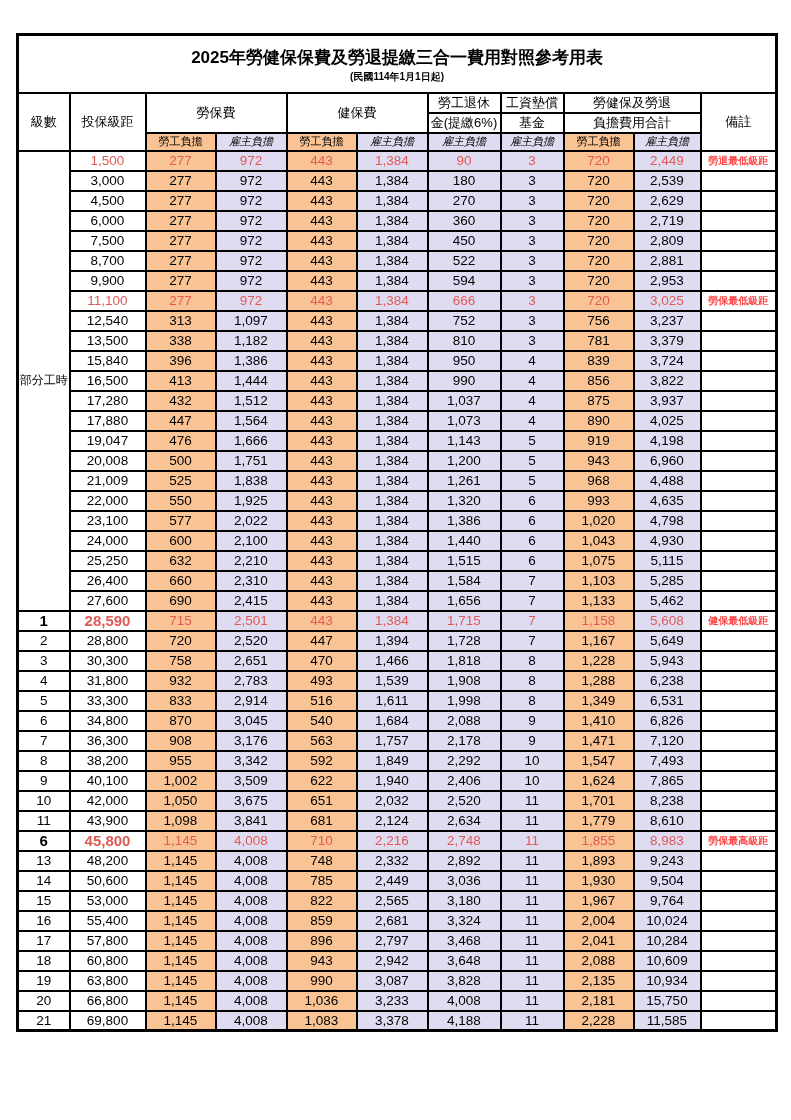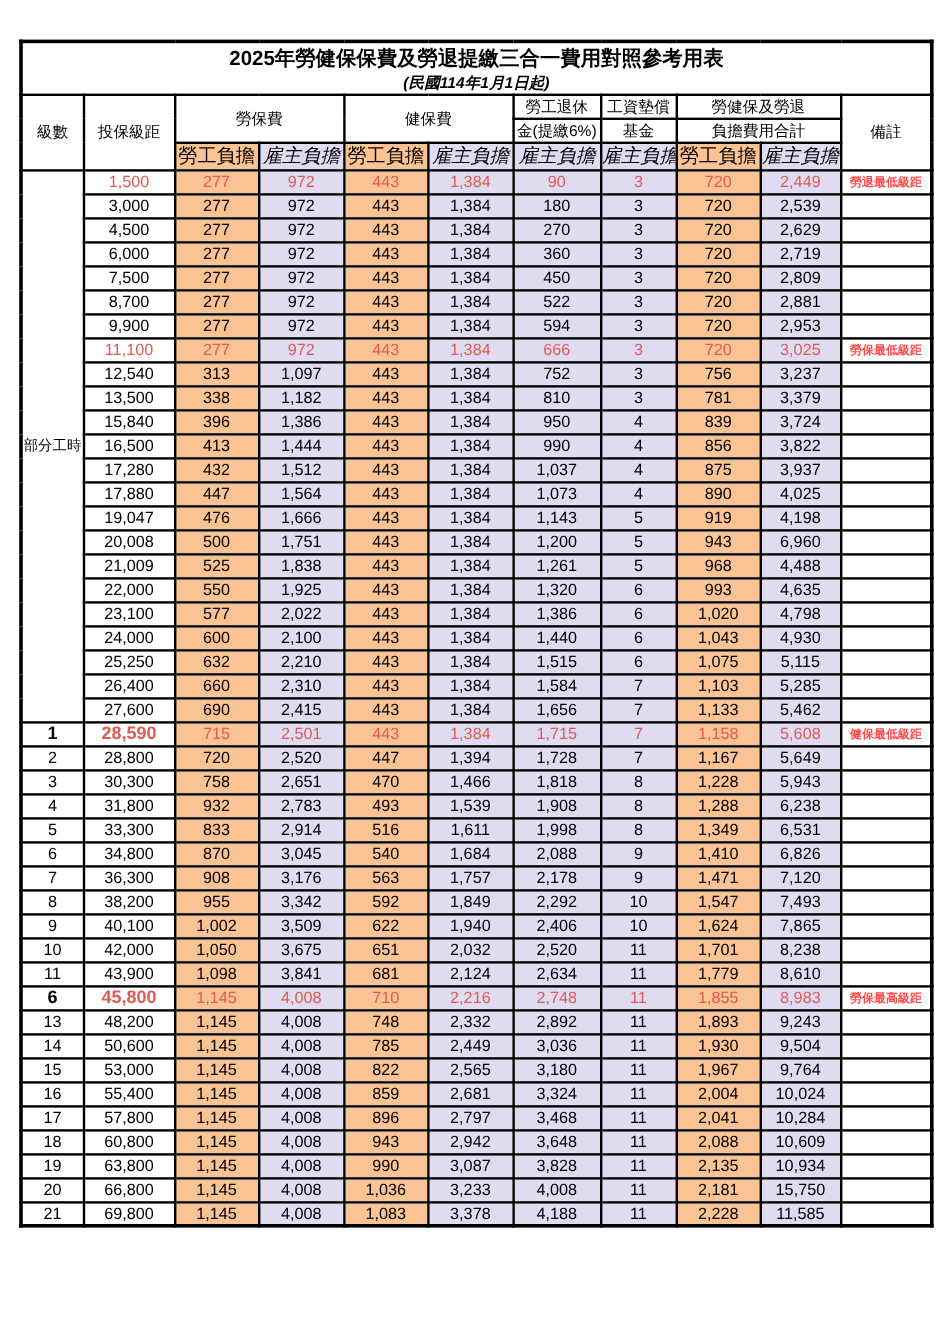--- a/index.html
+++ b/index.html
@@ -18,27 +18,27 @@
     border: 3px solid #000;
   }
   .fee-table th, .fee-table td {
     border: 2px solid #000;
     text-align: center; vertical-align: middle;
     padding: 0; overflow: hidden; white-space: nowrap;
     font-weight: normal;
   }
 
   
-  .title-cell { height: 44px; }
+  .title-cell { height: 58px; }
   .main-title { font-size: 17px; font-weight: bold; line-height: 1.45; }
-  .sub-title  { font-size: 13px; font-weight: bold; line-height: 1.1; font-style: italic; }
+  .sub-title  { font-size: 10px; font-weight: bold; line-height: 1.1; }
 
   
   .hdr-row th { height: 18px; font-size: 13px; }
-  .sub-hdr th { font-size: 16px; }
+  .sub-hdr th { font-size: 11px; }
   th.emp { background: var(--emp-bg, #FAC394); }
   th.er  { background: var(--er-bg, #DFDCF2); font-style: italic; }
 
   
   .data-row td { height: 20px; font-size: 13.5px; }
   td.emp { background: var(--emp-bg, #FAC394); }
   td.er  { background: var(--er-bg, #DFDCF2); }
   td.level-cell, td.bracket-cell { background: #fff; }
   td.note-cell {
     background: #fff; color: var(--note-red, #FF4848);

